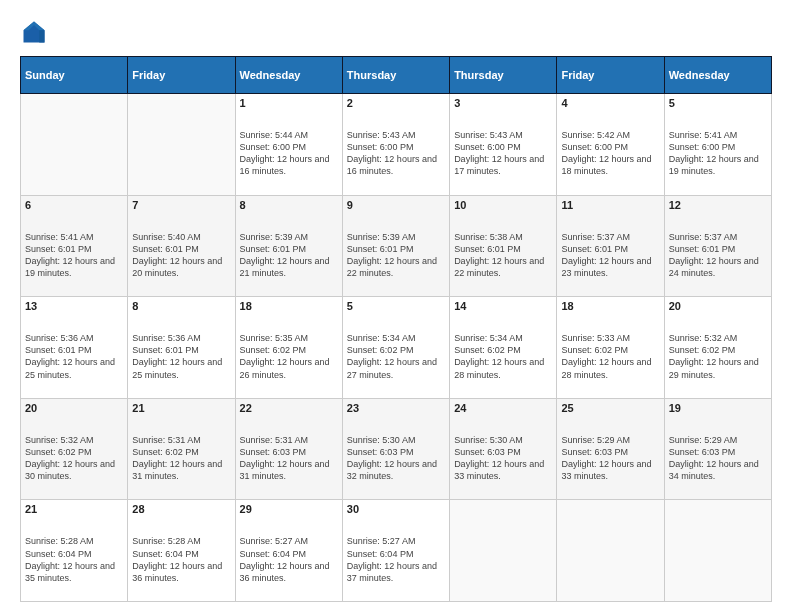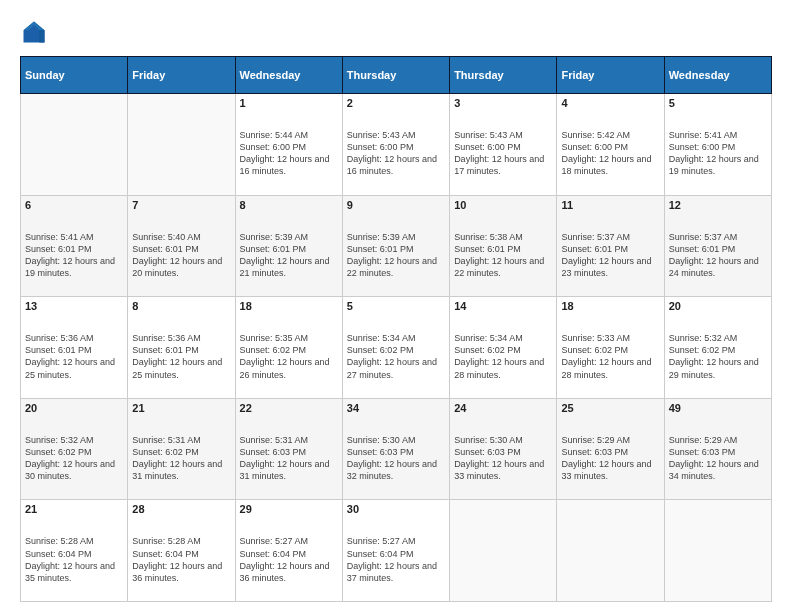--- a/index.html
+++ b/index.html
@@ -229,33 +229,33 @@
           </td>
           <td>
             <span class="day-num">21</span>
             <div class="day-info">Sunrise: 5:31 AM<br>Sunset: 6:02 PM<br>Daylight: 12 hours and 31 minutes.</div>
           </td>
           <td>
             <span class="day-num">22</span>
             <div class="day-info">Sunrise: 5:31 AM<br>Sunset: 6:03 PM<br>Daylight: 12 hours and 31 minutes.</div>
           </td>
           <td>
-            <span class="day-num">34</span>
+            <span class="day-num">23</span>
             <div class="day-info">Sunrise: 5:30 AM<br>Sunset: 6:03 PM<br>Daylight: 12 hours and 32 minutes.</div>
           </td>
           <td>
             <span class="day-num">24</span>
             <div class="day-info">Sunrise: 5:30 AM<br>Sunset: 6:03 PM<br>Daylight: 12 hours and 33 minutes.</div>
           </td>
           <td>
             <span class="day-num">25</span>
             <div class="day-info">Sunrise: 5:29 AM<br>Sunset: 6:03 PM<br>Daylight: 12 hours and 33 minutes.</div>
           </td>
           <td>
-            <span class="day-num">49</span>
+            <span class="day-num">19</span>
             <div class="day-info">Sunrise: 5:29 AM<br>Sunset: 6:03 PM<br>Daylight: 12 hours and 34 minutes.</div>
           </td>
         </tr>
         <tr>
           <td>
             <span class="day-num">21</span>
             <div class="day-info">Sunrise: 5:28 AM<br>Sunset: 6:04 PM<br>Daylight: 12 hours and 35 minutes.</div>
           </td>
           <td>
             <span class="day-num">28</span>

